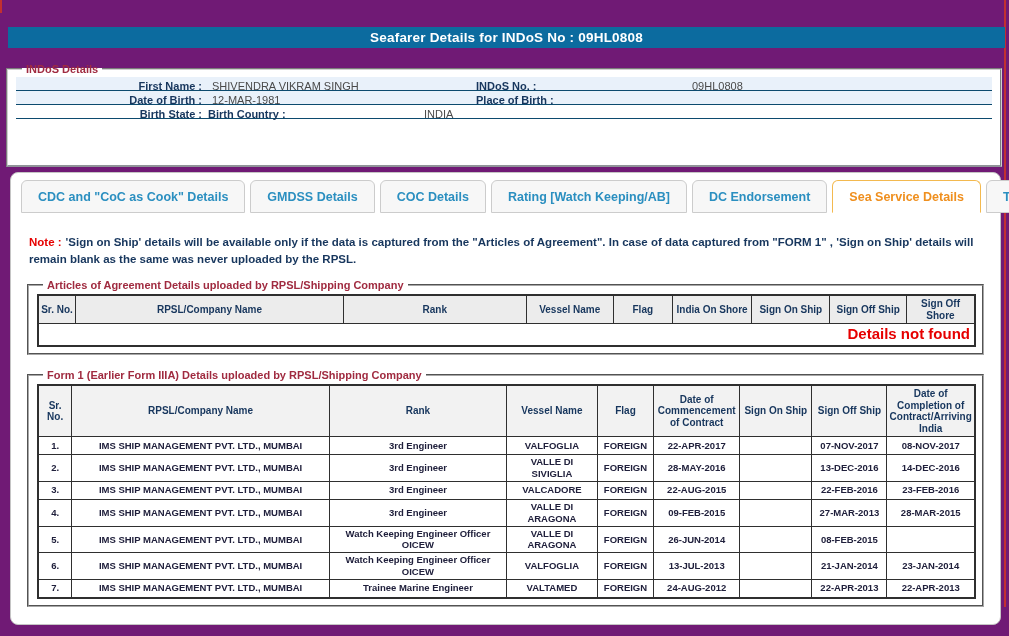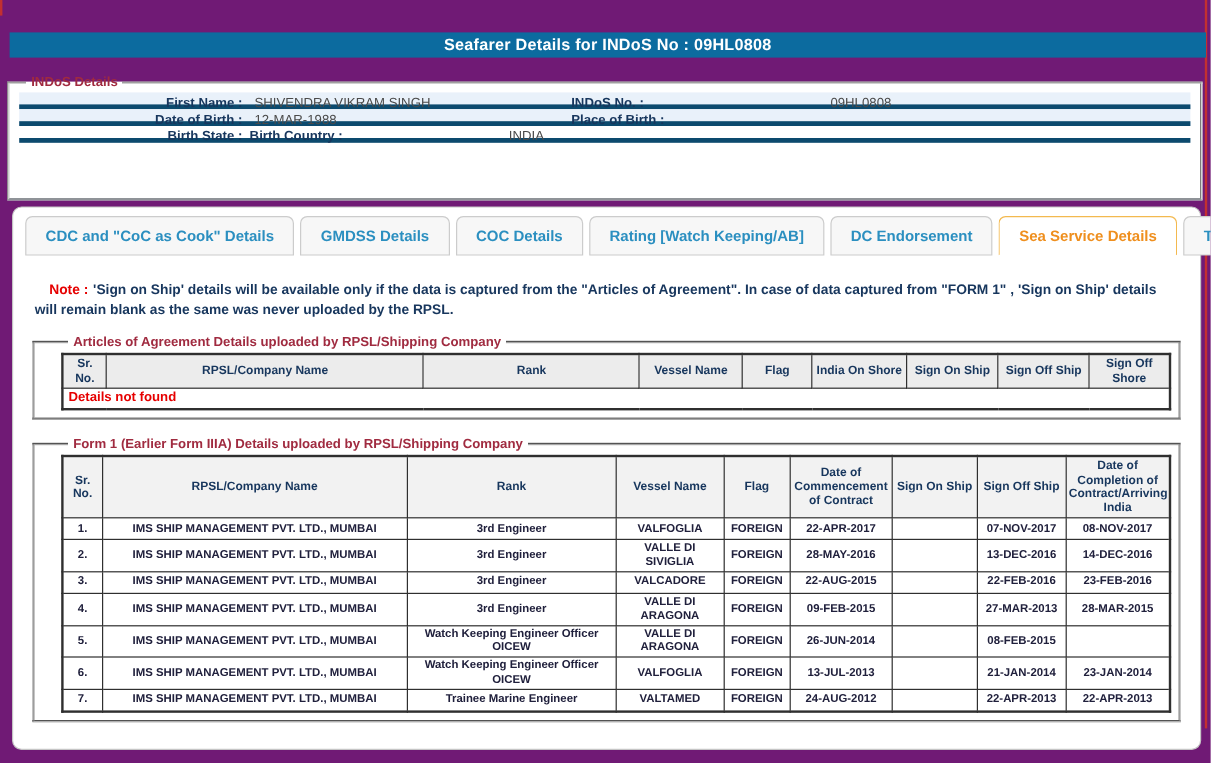--- a/index.html
+++ b/index.html
@@ -22,59 +22,59 @@
     color:var(--legend,#a02b40); font-weight:bold; font-size:11px;
     padding:0 4px; margin-left:6px;
   }
 
   .indos-fieldset {
     position:absolute; left:6px; top:51px; width:996px; height:104px;
     background:#fff; padding:2px 8px 0 8px; border:2px groove #cfcfcf;
     border-bottom:2px solid #8f9398;
     margin-top:12px;
   }
-  .indos-row { display:flex; height:14px; line-height:19px; font-size:11px; border-bottom:4px solid #0c4a6e; }
+  .indos-row { display:flex; height:14px; line-height:19px; font-size:11px; border-bottom:1px solid #0c4a6e; }
   .indos-row.alt { background:#e9f1fa; }
   .indos-row .lbl1 { width:192px; text-align:right; font-weight:bold; color:var(--label-navy,#17365d); padding-right:6px; }
   .indos-row .val1 { width:268px; color:#4a4a4a; padding-left:4px; }
   .indos-row .lbl2 { width:212px; text-align:left; font-weight:bold; color:var(--label-navy,#17365d); padding-right:6px; }
   .indos-row .val2 { flex:1; color:#4a4a4a; padding-left:4px; }
 
   .tab-panel {
     position:absolute; left:10px; top:172px; width:991px; height:453px;
     border:1px solid #c5c5c5; border-radius:8px; background:#fff;
   }
   .tabs { display:flex; gap:5px; padding:7px 10px 0 10px; }
   .tab {
     padding:0 16px; height:33px; line-height:32px; font-size:12.5px; font-weight:bold;
     color:var(--tab-inactive,#2b8fc0); background:#f7f7f7; border:1px solid #ccc;
     border-radius:6px 6px 0 0; white-space:nowrap; cursor:pointer;
   }
   .tab.active { background:#fff; border-color:#f3b94f; border-bottom-color:#fff; color:var(--tab-active,#ef8f1e); }
 
   .note { margin:21px 18px 12px 18px; font-size:11.5px; font-weight:bold; color:var(--label-navy,#17365d); line-height:1.45; }
-  .note-prefix { color:var(--note-red,#e60000); margin-right:4px;margin-left:12px; }
-
-  .data-fieldset { margin:0 16px; border:2px groove #d6d6d6; border-color:#a7a7a7; padding:2px 6px 6px 22px; background:#fff; }
+  .note-prefix { color:var(--note-red,#e60000); margin-right:4px; }
+
+  .data-fieldset { margin:0 16px; border:2px groove #d6d6d6; border-color:#a7a7a7; padding:2px 6px 6px 8px; background:#fff; }
   .data-fieldset.second { margin-top:14px; }
 
   table { width:100%; border-collapse:collapse; table-layout:fixed; border:2px solid #2f2f2f; margin-top:1px; }
   th, td { border:1px solid #2f2f2f; overflow:hidden; }
   th {
     background:#ececec; color:var(--label-navy,#17365d);
     font-size:10px; font-weight:bold; padding:2px 2px; text-align:center; line-height:1.15;
   }
   #form1-table th { background:#f2f2f2; }
   td {
     font-size:9.5px; font-weight:bold; color:#20203c;
     padding:1px 4px; height:18px; vertical-align:middle; line-height:1.25;
   }
   td.align-left { text-align:center; }
   td.align-center { text-align:center; }
-  td.empty-row { color:var(--note-red,#e60000); text-align:left; font-size:11px; height:15px; }
+  td.empty-row { color:var(--note-red,#e60000); text-align:right; font-size:15px; height:15px; }
 </style>
 </head>
 <body>
 
 <div class="stage">
   <div class="red-tick"></div>
   <div class="red-right-line"></div>
 
   <div class="header-bar">
     <span>Seafarer Details for INDoS No : 09HL0808</span>
@@ -84,21 +84,21 @@
     <legend>INDoS Details</legend>
     <div id="indos-rows">
         <div class="indos-row alt">
           <span class="lbl1">First Name :</span>
           <span class="val1">SHIVENDRA VIKRAM SINGH</span>
           <span class="lbl2">INDoS No. :</span>
           <span class="val2">09HL0808</span>
         </div>
         <div class="indos-row alt">
           <span class="lbl1">Date of Birth :</span>
-          <span class="val1">12-MAR-1988</span>
+          <span class="val1">12-MAR-1981</span>
           <span class="lbl2">Place of Birth :</span>
         </div>
         <div class="indos-row">
           <span class="lbl1">Birth State :</span>
           <span class="lbl2">Birth Country :</span>
           <span class="val2">INDIA</span>
         </div>
       </div>
   </fieldset>
 

